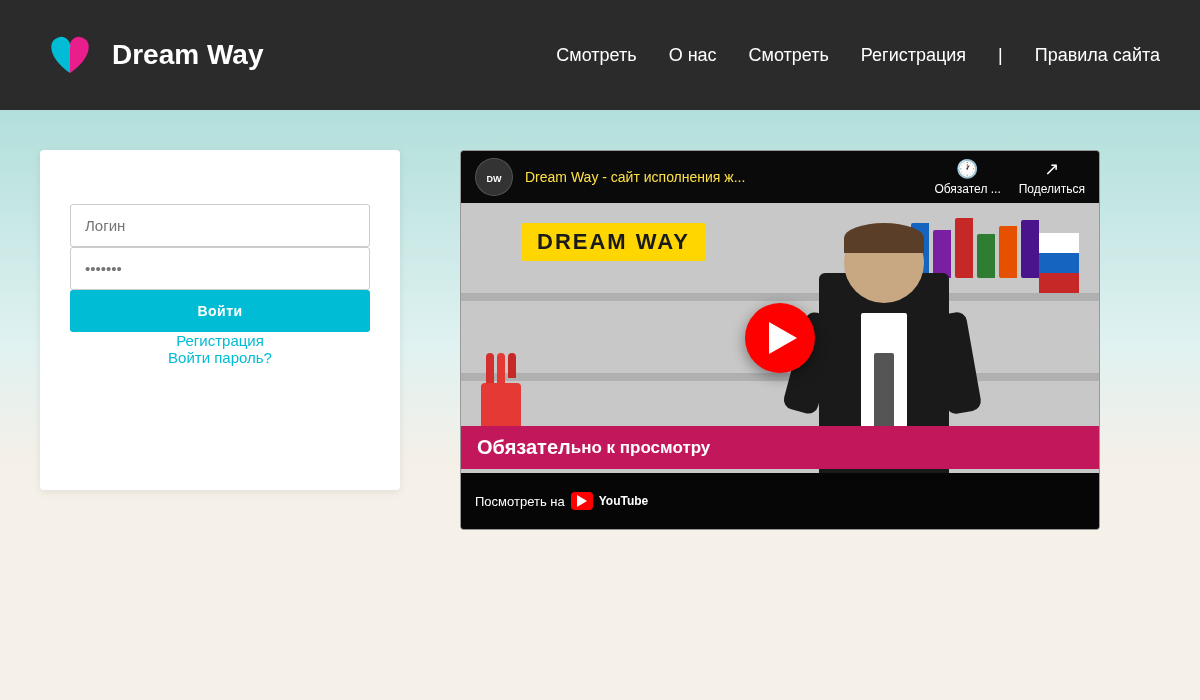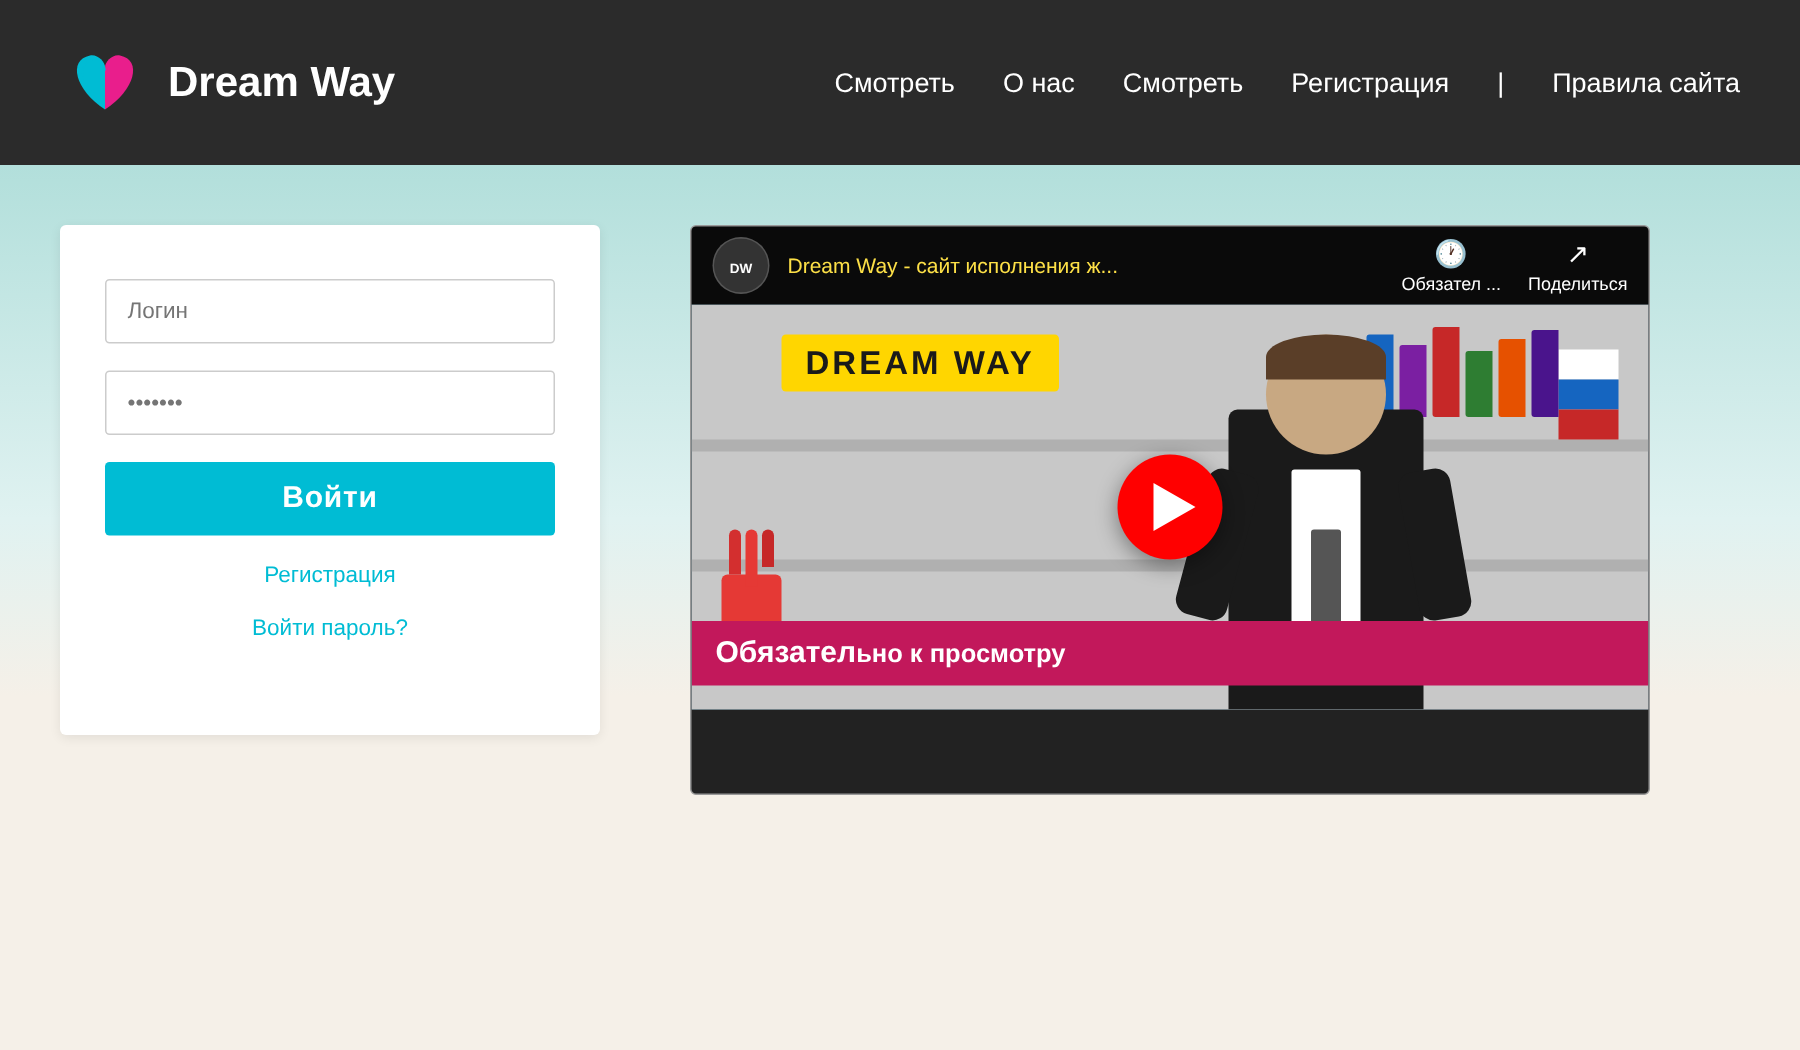--- a/index.html
+++ b/index.html
@@ -57,47 +57,46 @@
       display: flex;
       align-items: flex-start;
       padding: 40px 40px 0 40px;
       gap: 60px;
     }
 
     
     .login-card {
       background: #ffffff;
       border-radius: 4px;
-      padding: 36px 30px;
+      padding: 54px 30px;
       width: 360px;
       min-height: 340px;
       display: flex;
       flex-direction: column;
       align-items: center;
-      gap: 18px;
       box-shadow: 0 2px 8px rgba(0,0,0,0.08);
       flex-shrink: 0;
     }
     .login-input {
       width: 100%;
       padding: 12px 14px;
       border: 1px solid #ccc;
       border-radius: 3px;
       font-size: 15px;
       color: #555;
       outline: none;
     }
     .login-button {
       width: 100%;
       padding: 13px;
       background: #00bcd4;
       color: #fff;
       border: none;
       border-radius: 3px;
-      font-size: 20px;
+      font-size: 14px;
       font-weight: bold;
       cursor: pointer;
       letter-spacing: 0.5px;
     }
     .login-link {
       color: #00bcd4;
       font-size: 15px;
       cursor: pointer;
       text-decoration: none;
     }
@@ -414,23 +413,32 @@
           <div style="position:absolute; top:0; left:55px; width:80px; height:30px; background:#5a3e28; border-radius:50% 50% 0 0;"></div>
 
           <div style="position:absolute; bottom:60px; left:5px; width:35px; height:100px; background:#1a1a1a; border-radius:10px; transform: rotate(15deg);"></div>
           <div style="position:absolute; bottom:60px; right:5px; width:35px; height:100px; background:#1a1a1a; border-radius:10px; transform: rotate(-10deg);"></div>
         </div>
 
         <div class="play-btn">
           <div class="play-triangle"></div>
         </div>
 
-        <div style="position:absolute; bottom:16px; left:0; right:0; background:#c2185b; padding:10px 16px; display:flex; align-items:center; gap:0;">
+        <div style="position:absolute; bottom:4px; left:0; right:0; background:#c2185b; padding:10px 16px; display:flex; align-items:center; gap:0;">
           <span style="color:#fff; font-size:20px; font-weight:bold;">Обязател</span>
           <span style="color:#fff; font-size:17px; font-weight:bold;">ьно к просмотру</span>
         </div>
       </div>
 
+      <div class="video-bottom-bar">
+        <div class="yt-logo-area">
+          <span style="color:#fff; font-size:13px;">Посмотреть на</span>
+          <div class="yt-logo">
+            <div class="yt-play-small"></div>
+          </div>
+          <span class="yt-text">YouTube</span>
+        </div>
+      </div>
 
     </div>
   </div>
 
 </div>
 
 </body></html>

